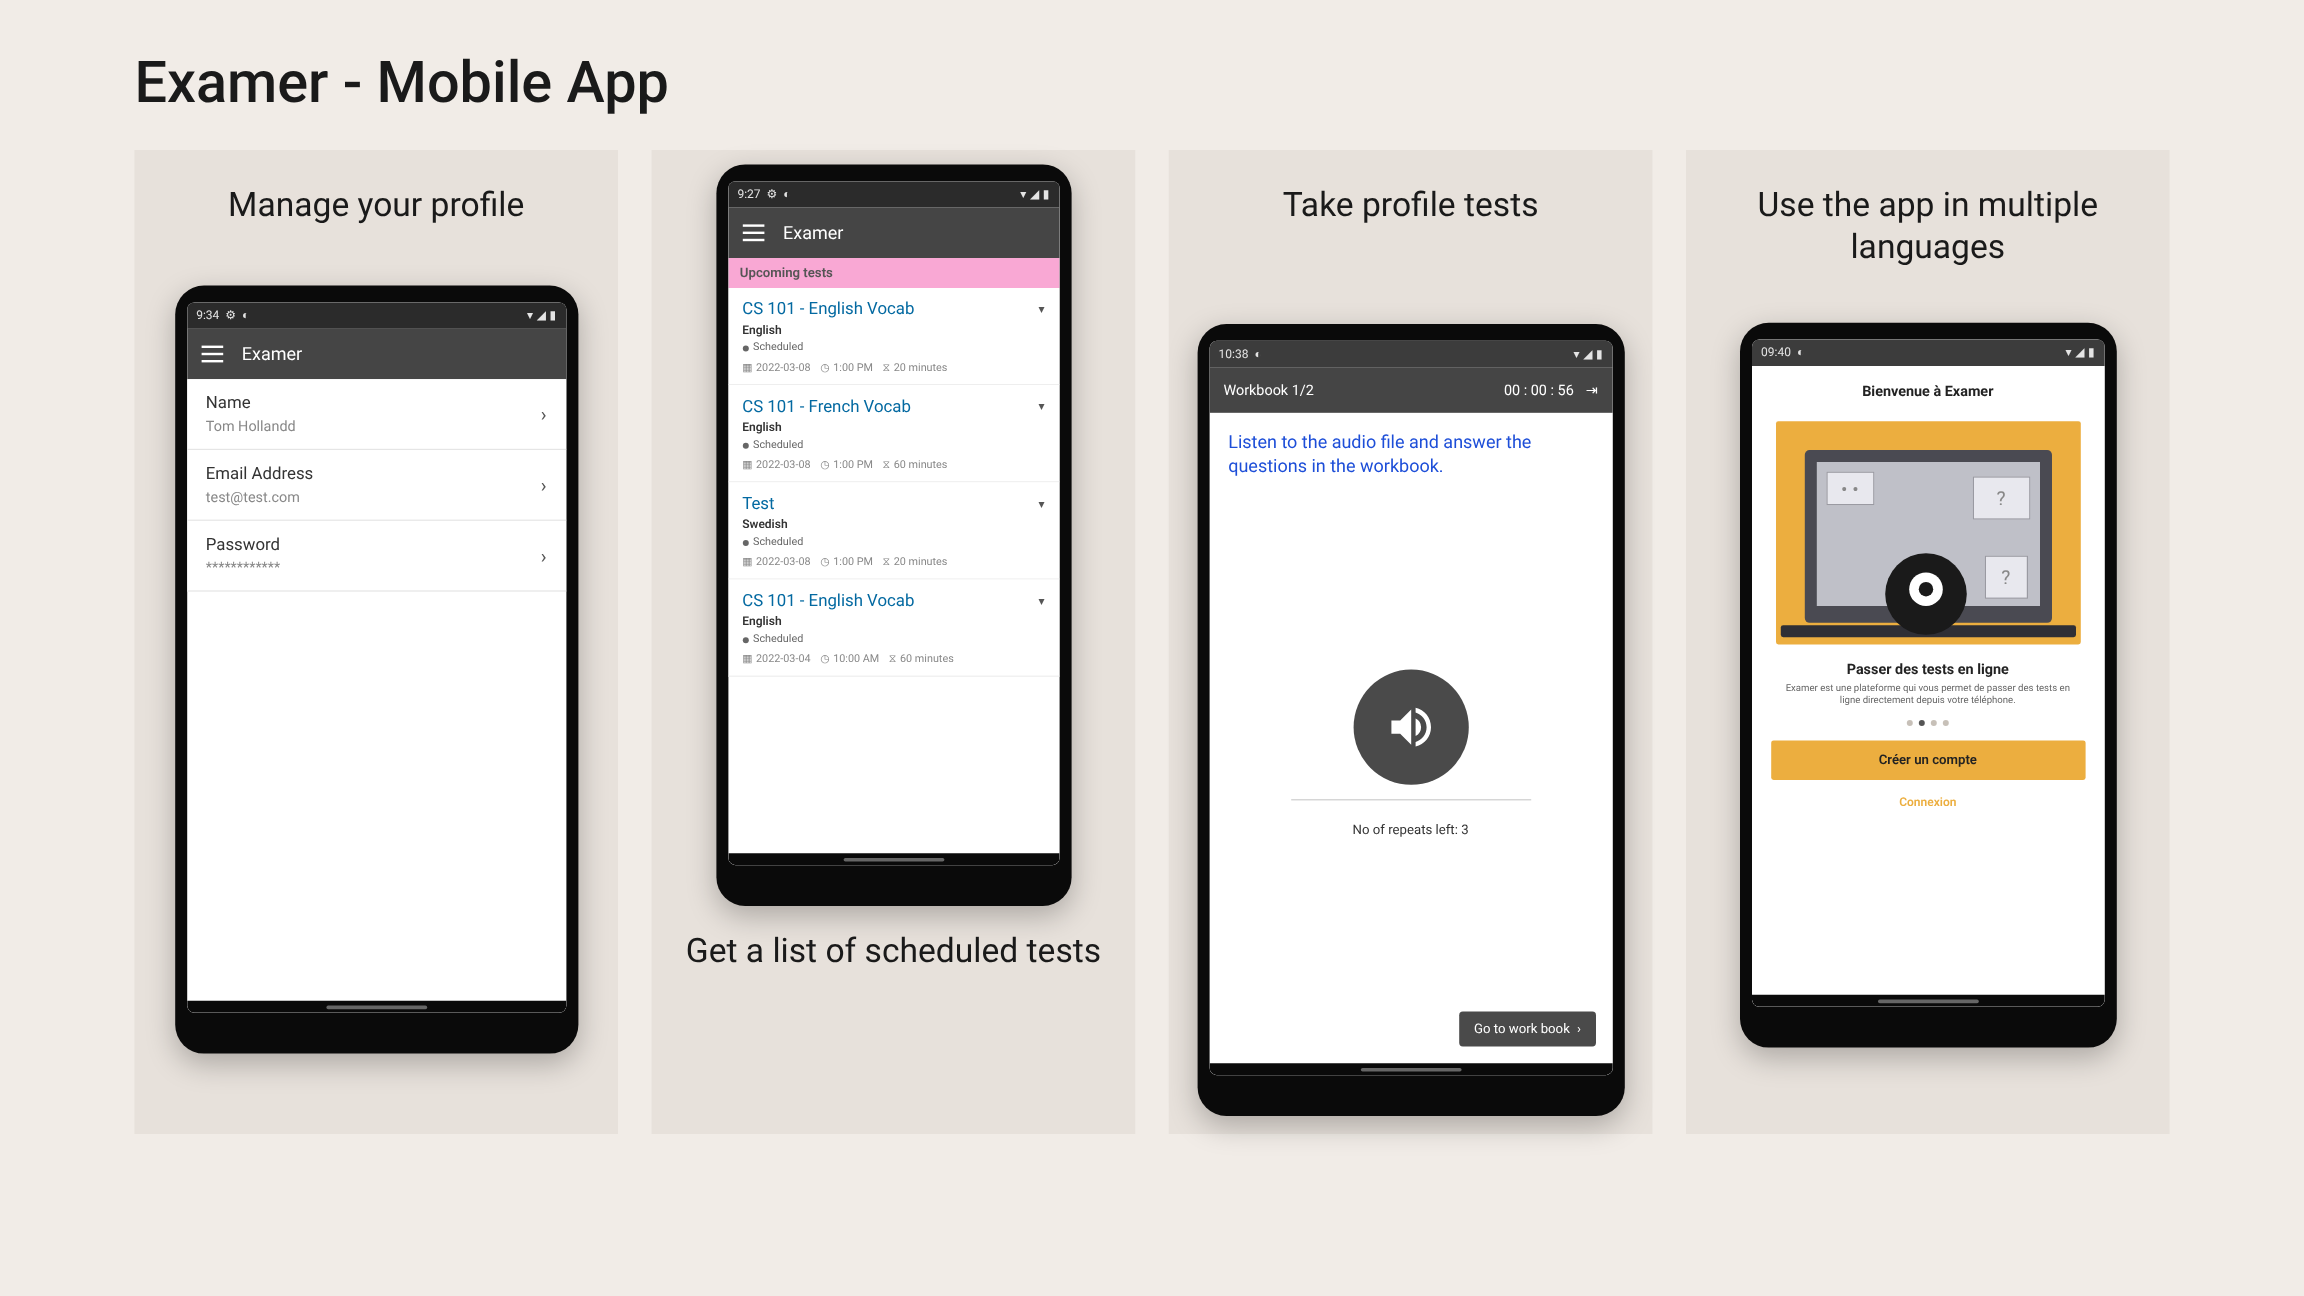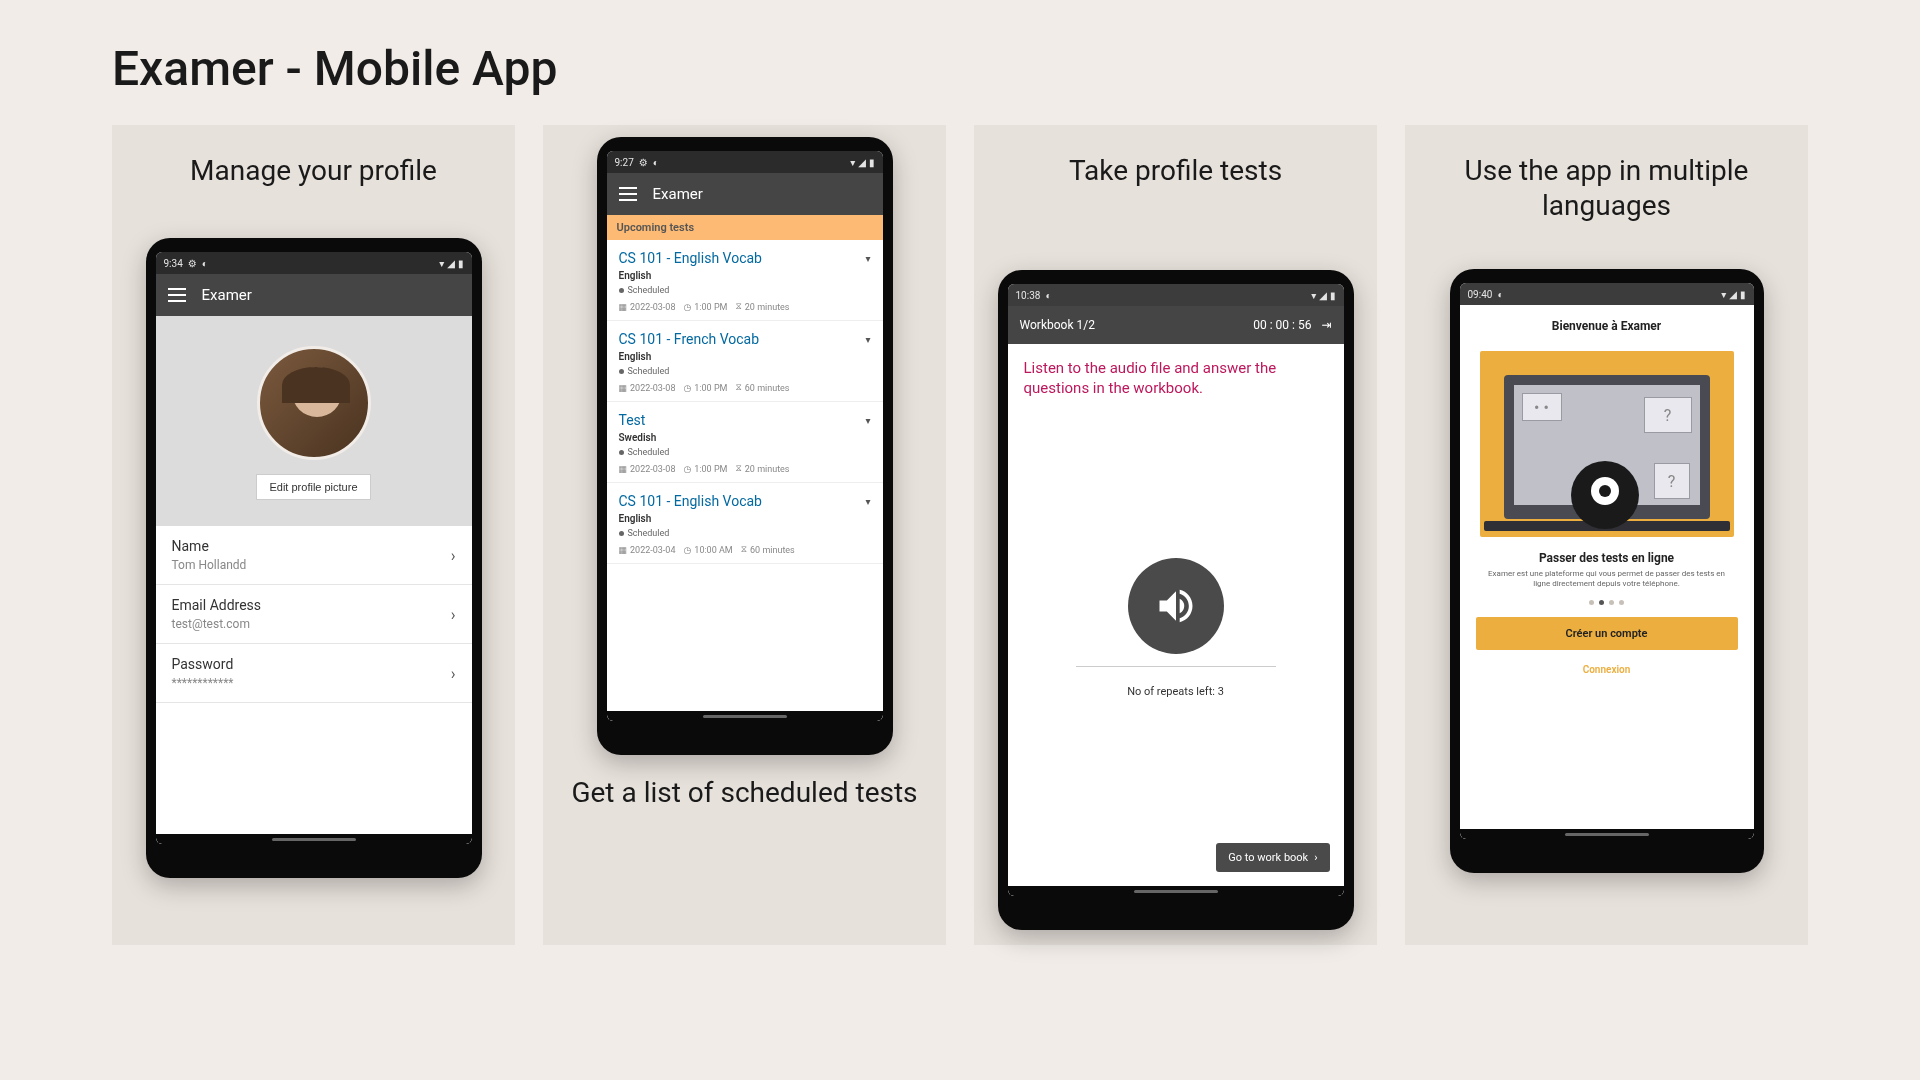--- a/index.html
+++ b/index.html
@@ -99,34 +99,34 @@
 .edit-pic { background:#fff; border:1px solid #ccc; padding:6px 12px; margin-top:14px; font-size:11px; color:#333; cursor:pointer; }
 .fields { background:#fff; }
 .field { border-bottom:1px solid #e5e5e5; padding:12px 16px; display:flex; align-items:center; justify-content:space-between; }
 .field-inner { display:flex; flex-direction:column; gap:4px; }
 .field-label { font-size:14px; color:#333; }
 .field-value { font-size:12px; color:#888; }
 .chev { color:#555; font-size:16px; }
 .navbar { margin-top:auto; background:#0a0a0a; height:10px; border-radius:0 0 6px 6px; display:flex; align-items:center; justify-content:center; }
 .navbar-home { width:84px; height:3px; background:#666; border-radius:2px; }
 
-.section-header { background:#fdba74; color:#555; font-size:11px; padding:6px 10px; font-weight:600; }
+.section-header { background:#f9a8d4; color:#555; font-size:11px; padding:6px 10px; font-weight:600; }
 .test-item { background:#fff; padding:10px 12px 8px; border-bottom:1px solid #eee; }
 .test-title-row { display:flex; justify-content:space-between; align-items:center; }
 .test-title { font-size:14px; color:#0369a1; }
 .drop { color:#555; font-size:10px; }
 .test-sub { font-size:10px; color:#333; margin-top:4px; font-weight:600; }
 .test-status { font-size:9px; color:#666; margin-top:4px; display:flex; align-items:center; gap:4px; }
 .dot { width:5px; height:5px; background:#666; border-radius:50%; }
 .test-meta { display:flex; align-items:center; gap:8px; margin-top:6px; font-size:9px; color:#888; }
 .meta-item { display:flex; align-items:center; gap:3px; }
 
 .audio-appbar { background:#454545; color:#fff; height:38px; display:flex; align-items:center; justify-content:space-between; padding:0 12px; font-size:12px; }
 .timer-group { display:flex; align-items:center; gap:10px; }
-.instruction { padding:14px 16px; font-size:15px; color:#be185d; line-height:1.35; }
+.instruction { padding:14px 16px; font-size:15px; color:#1d4ed8; line-height:1.35; }
 .audio-center { flex:1; display:flex; flex-direction:column; align-items:center; justify-content:center; gap:18px; }
 .play-circle { width:96px; height:96px; border-radius:50%; background:#4a4a4a; display:flex; align-items:center; justify-content:center; }
 .repeats { font-size:11px; color:#333; }
 .progress { width:200px; height:1px; background:#ccc; margin-top:-6px; }
 .goto { align-self:flex-end; margin:0 14px 14px 0; background:#4a4a4a; color:#fff; padding:8px 12px; font-size:11px; border-radius:3px; display:flex; align-items:center; gap:6px; cursor:pointer; }
 
 .onb-head { text-align:center; font-size:12px; font-weight:700; color:#222; padding:14px 0 10px; }
 .onb-illus { margin:8px 20px 10px; height:186px; background:#ecae3f; border-radius:2px; position:relative; overflow:hidden; }
 .laptop { position:absolute; left:24px; right:24px; top:24px; bottom:18px; background:#4a4a52; border-radius:4px; }
 .laptop::after { content:""; position:absolute; left:-20px; right:-20px; bottom:-12px; height:10px; background:#2f2f35; border-radius:2px; }
@@ -171,24 +171,20 @@
           </div>
         </div>
         <div class="appbar">
           <div class="hamburger">
               <span></span>
               <span></span>
               <span></span>
             </div>
           <span>Examer</span>
         </div>
-        <div class="profile-top">
-          <div class="avatar"></div>
-          <button class="edit-pic">Edit profile picture</button>
-        </div>
         <div class="fields">
           <div class="field">
             <div class="field-inner">
               <span class="field-label">Name</span>
               <span class="field-value">Tom Hollandd</span>
             </div>
             <span class="chev">›</span>
           </div>
           <div class="field">
             <div class="field-inner">

